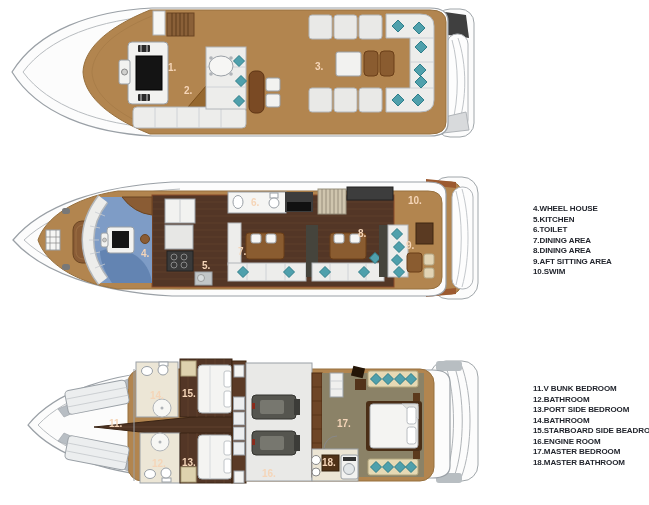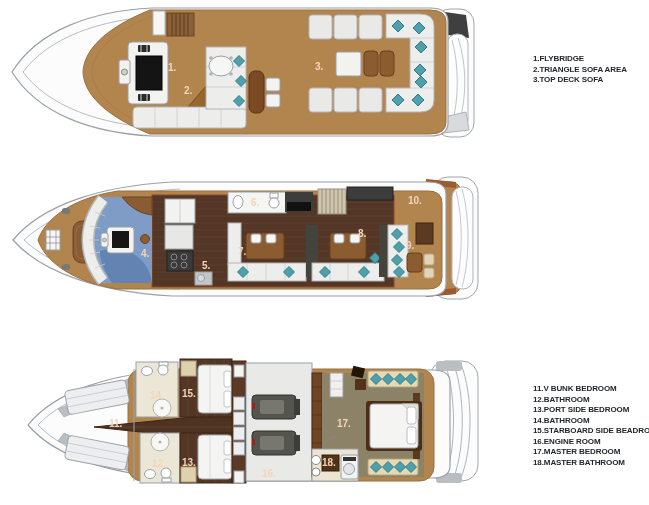--- a/index.html
+++ b/index.html
@@ -362,24 +362,28 @@
     <text class="plan-num" x="109" y="82">11.</text>
     <text class="plan-num" x="152" y="122">12.</text>
     <text class="plan-num" x="182" y="121">13.</text>
     <text class="plan-num" x="150" y="54">14.</text>
     <text class="plan-num" x="182" y="52">15.</text>
     <text class="plan-num" x="262" y="132">16.</text>
     <text class="plan-num" x="337" y="82">17.</text>
     <text class="plan-num" x="322" y="121">18.</text>
   </svg>
 
-  <div id="legend1" class="legend">
-    <div>1.FLYBRIDGE</div>
-    <div>2.TRIANGLE SOFA AREA</div>
-    <div>3.TOP DECK SOFA</div>
+  <div id="legend2" class="legend">
+    <div>4.WHEEL HOUSE</div>
+    <div>5.KITCHEN</div>
+    <div>6.TOILET</div>
+    <div>7.DINING AREA</div>
+    <div>8.DINING AREA</div>
+    <div>9.AFT SITTING AREA</div>
+    <div>10.SWIM</div>
   </div>
   <div id="legend3" class="legend">
     <div>11.V BUNK BEDROOM</div>
     <div>12.BATHROOM</div>
     <div>13.PORT SIDE BEDROOM</div>
     <div>14.BATHROOM</div>
     <div>15.STARBOARD SIDE BEADROOM</div>
     <div>16.ENGINE ROOM</div>
     <div>17.MASTER BEDROOM</div>
     <div>18.MASTER BATHROOM</div>

